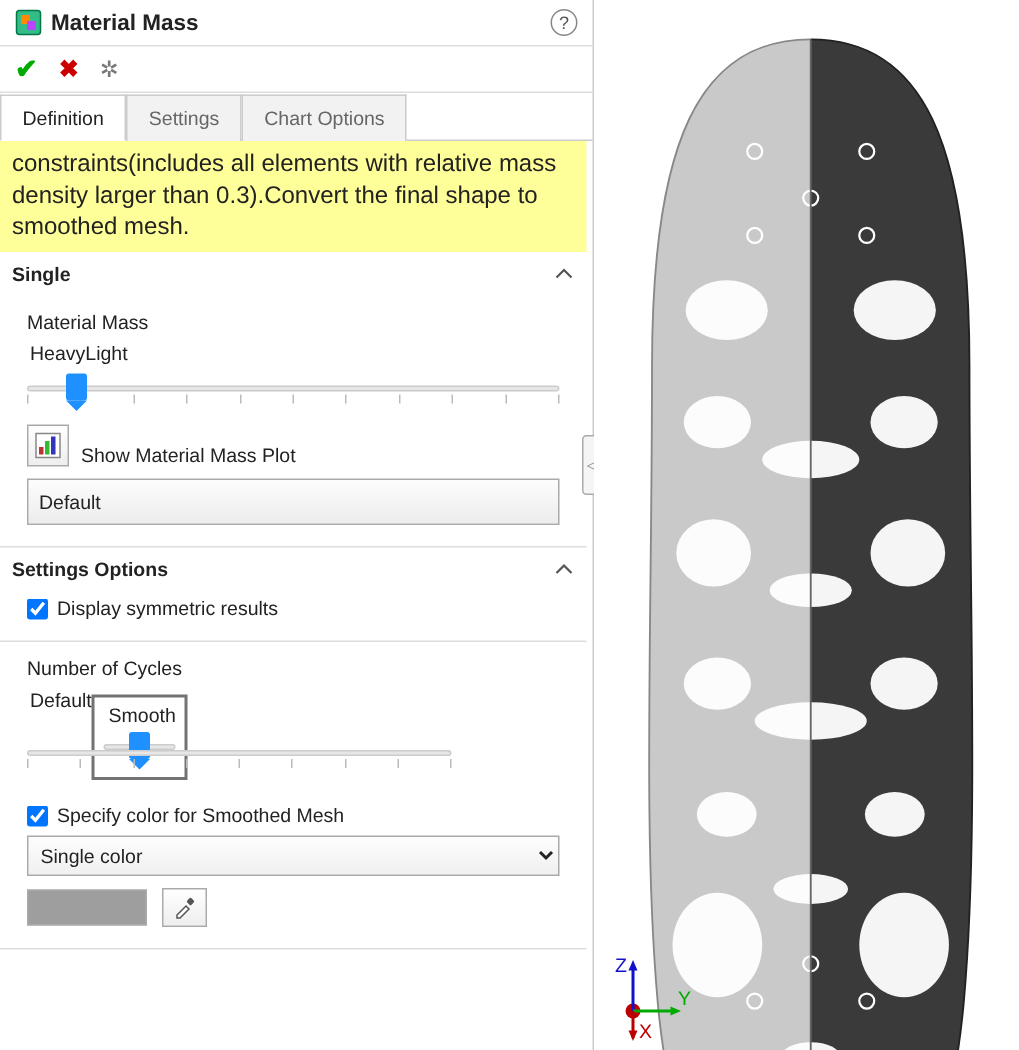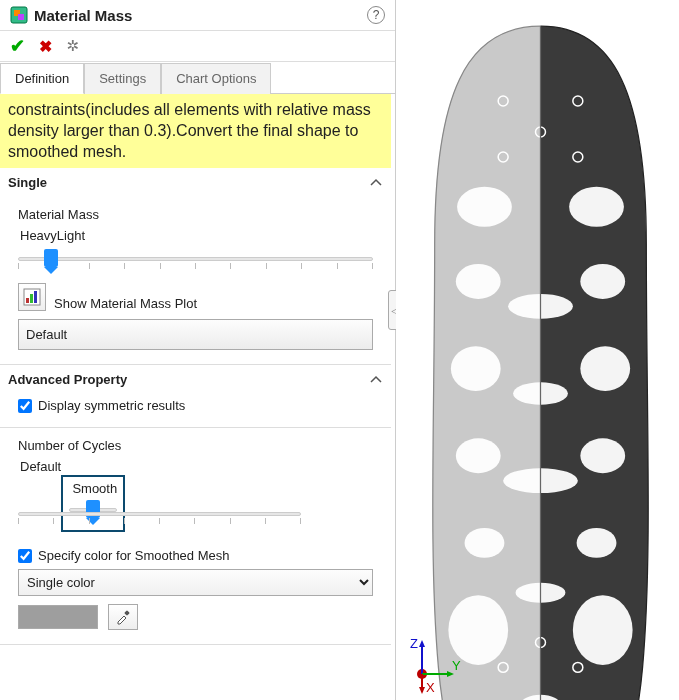--- a/index.html
+++ b/index.html
@@ -30,21 +30,21 @@
 .track{position:absolute;left:0;right:0;top:8px;height:4px;background:#e6e6e6;border:1px solid #ccc;border-radius:2px}
 .ticks{position:absolute;left:0;right:0;top:14px;height:6px;display:flex;justify-content:space-between}
 .ticks span{width:1px;height:6px;background:#bbb}
 .thumb{position:absolute;top:0;width:14px;height:18px;background:#1e90ff;border-radius:2px;cursor:pointer}
 .thumb:after{content:"";position:absolute;left:0;bottom:-7px;border-left:7px solid transparent;border-right:7px solid transparent;border-top:7px solid #1e90ff}
 .iconbtn{display:flex;align-items:flex-end;gap:8px;margin:8px 0}
 .iconbtn .sq{width:28px;height:28px;border:1px solid #aaa;background:linear-gradient(#fff,#eee);display:flex;align-items:center;justify-content:center;cursor:pointer}
 .bigbtn{width:100%;padding:7px;border:1px solid #aaa;background:linear-gradient(#fdfdfd,#ececec);cursor:pointer;text-align:left}
 .cb{display:flex;align-items:center;gap:6px}
 .cb input{width:14px;height:14px}
-.redbox{border:2px solid #0c4a6e;padding:4px 6px;margin-top:16px}
+.redbox{border:2px solid #737373;padding:4px 6px;margin-top:4px}
 .sel{width:100%;padding:4px;border:1px solid #aaa;background:linear-gradient(#fdfdfd,#f0f0f0)}
 .swatchrow{display:flex;align-items:center;gap:10px;margin-top:8px}
 .swatch{width:80px;height:24px;background:#9e9e9e;border:1px solid #aaa;cursor:pointer}
 .eyebtn{width:30px;height:26px;border:1px solid #aaa;background:linear-gradient(#fff,#eee);display:flex;align-items:center;justify-content:center;cursor:pointer}
 .splitter{position:absolute;right:-7px;top:290px;width:14px;height:40px;border:1px solid #aaa;border-radius:3px;background:#f5f5f5;display:flex;align-items:center;justify-content:center;cursor:pointer;font-size:10px;color:#888}
 .view{flex:1;position:relative;background:#fff}
 .model{position:absolute;left:20px;top:20px;right:14px;bottom:20px}
 .triad{position:absolute;left:6px;bottom:6px;width:60px;height:60px}
 </style>
 </head>
@@ -115,21 +115,21 @@
               </svg>
           </div>
           <span>Show Material Mass Plot</span>
         </div>
         <button class="bigbtn">Default</button>
       </div>
     </div>
 
     <div class="sect">
       <div class="secthdr">
-        <span>Advanced Property</span>
+        <span>Settings Options</span>
         <span class="spacer"></span>
         <svg class="chev" viewBox="0 0 14 14">
             <path d="M2 9 L7 4 L12 9" stroke="#555" stroke-width="1.5" fill="none"></path>
           </svg>
       </div>
       <div class="sectbody">
         <label class="cb">
           <input type="checkbox" checked="" style="">
           <span>Display symmetric results</span>
         </label>

